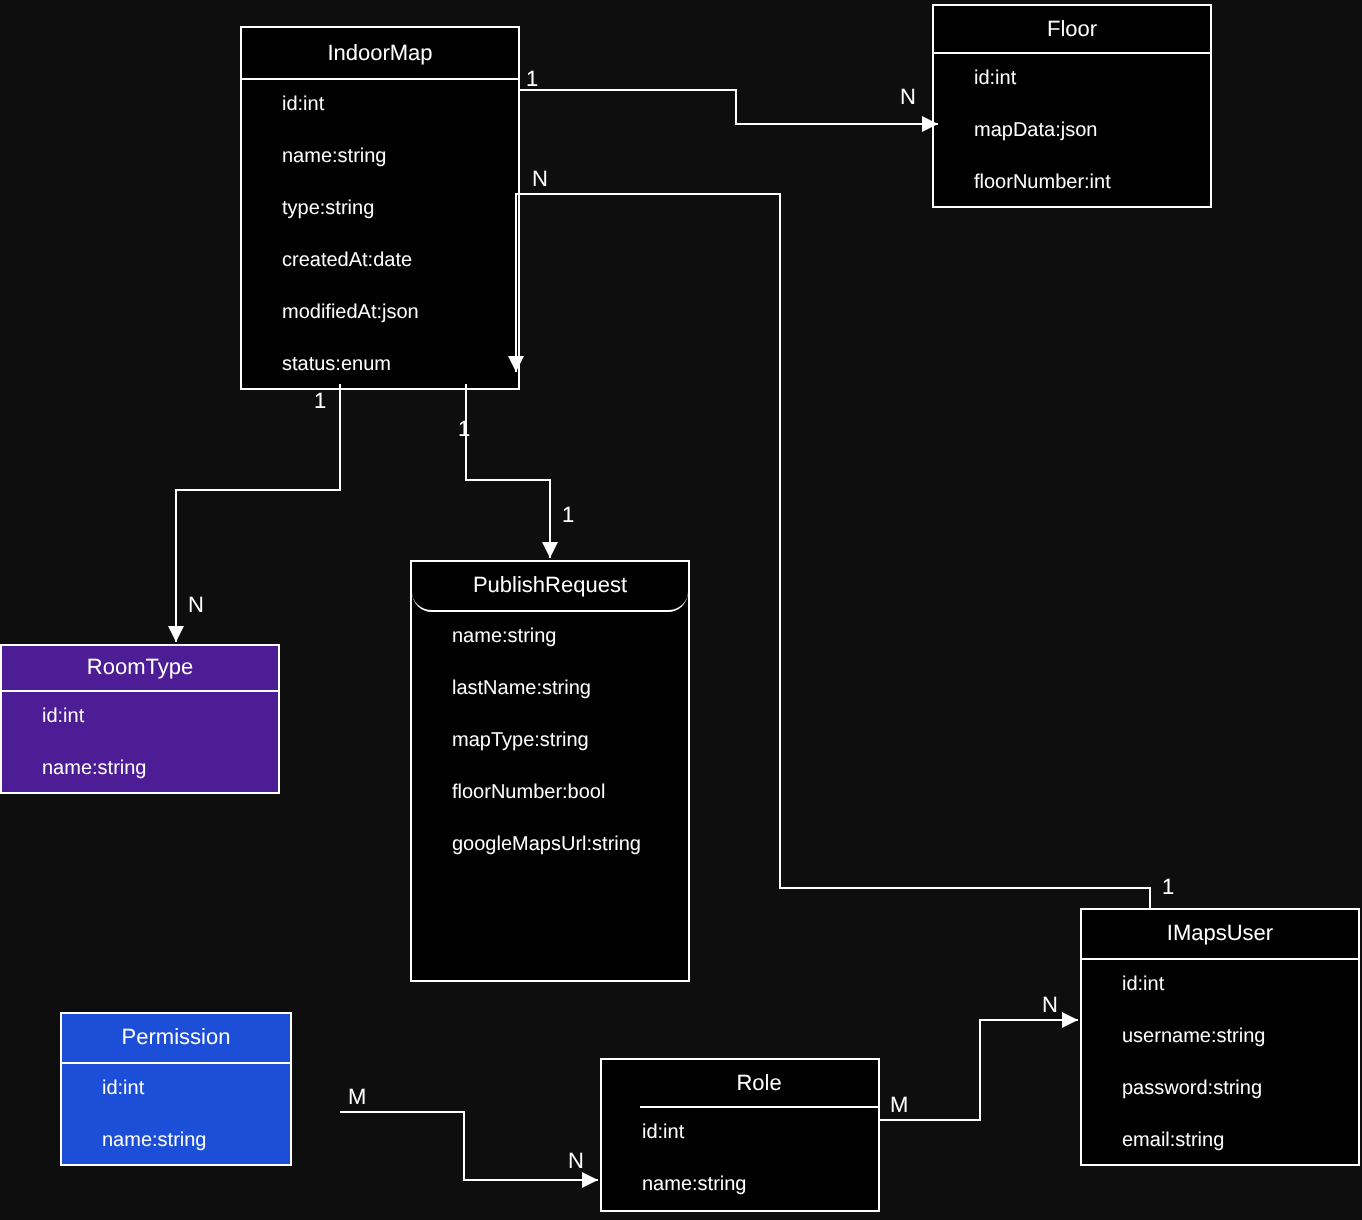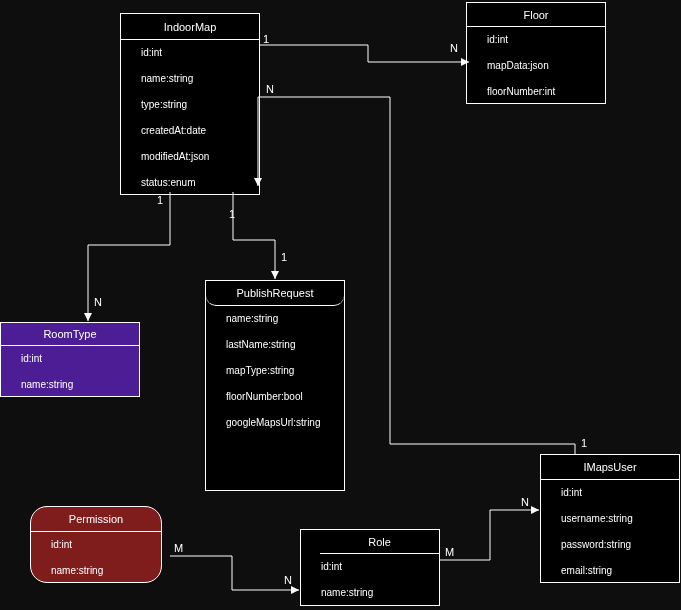--- a/index.html
+++ b/index.html
@@ -84,21 +84,21 @@
         <div class="entity-field">floorNumber:bool</div>
         <div class="entity-field">googleMapsUrl:string</div>
       </div>
       <div class="entity" style="left: 540px; top: 454px; width: 140px; height: 129px; background: rgb(0, 0, 0);">
         <div class="entity-header" style="height: 25px; text-align: right;">IMapsUser</div>
         <div class="entity-field">id:int</div>
         <div class="entity-field">username:string</div>
         <div class="entity-field">password:string</div>
         <div class="entity-field">email:string</div>
       </div>
-      <div class="entity" style="left: 30px; top: 506px; width: 132px; height: 77px; background: #7f1d1d; border-radius: 17px;">
+      <div class="entity" style="left: 30px; top: 506px; width: 116px; height: 77px; background: #1d4ed8;">
         <div class="entity-header" style="height: 25px;">Permission</div>
         <div class="entity-field">id:int</div>
         <div class="entity-field">name:string</div>
       </div>
       <div class="entity" style="left: 300px; top: 529px; width: 140px; height: 77px; background: rgb(0, 0, 0);">
         <div class="entity-header" style="height: 24px; margin-left: 19px;">Role</div>
         <div class="entity-field">id:int</div>
         <div class="entity-field">name:string</div>
       </div>
     </div>

